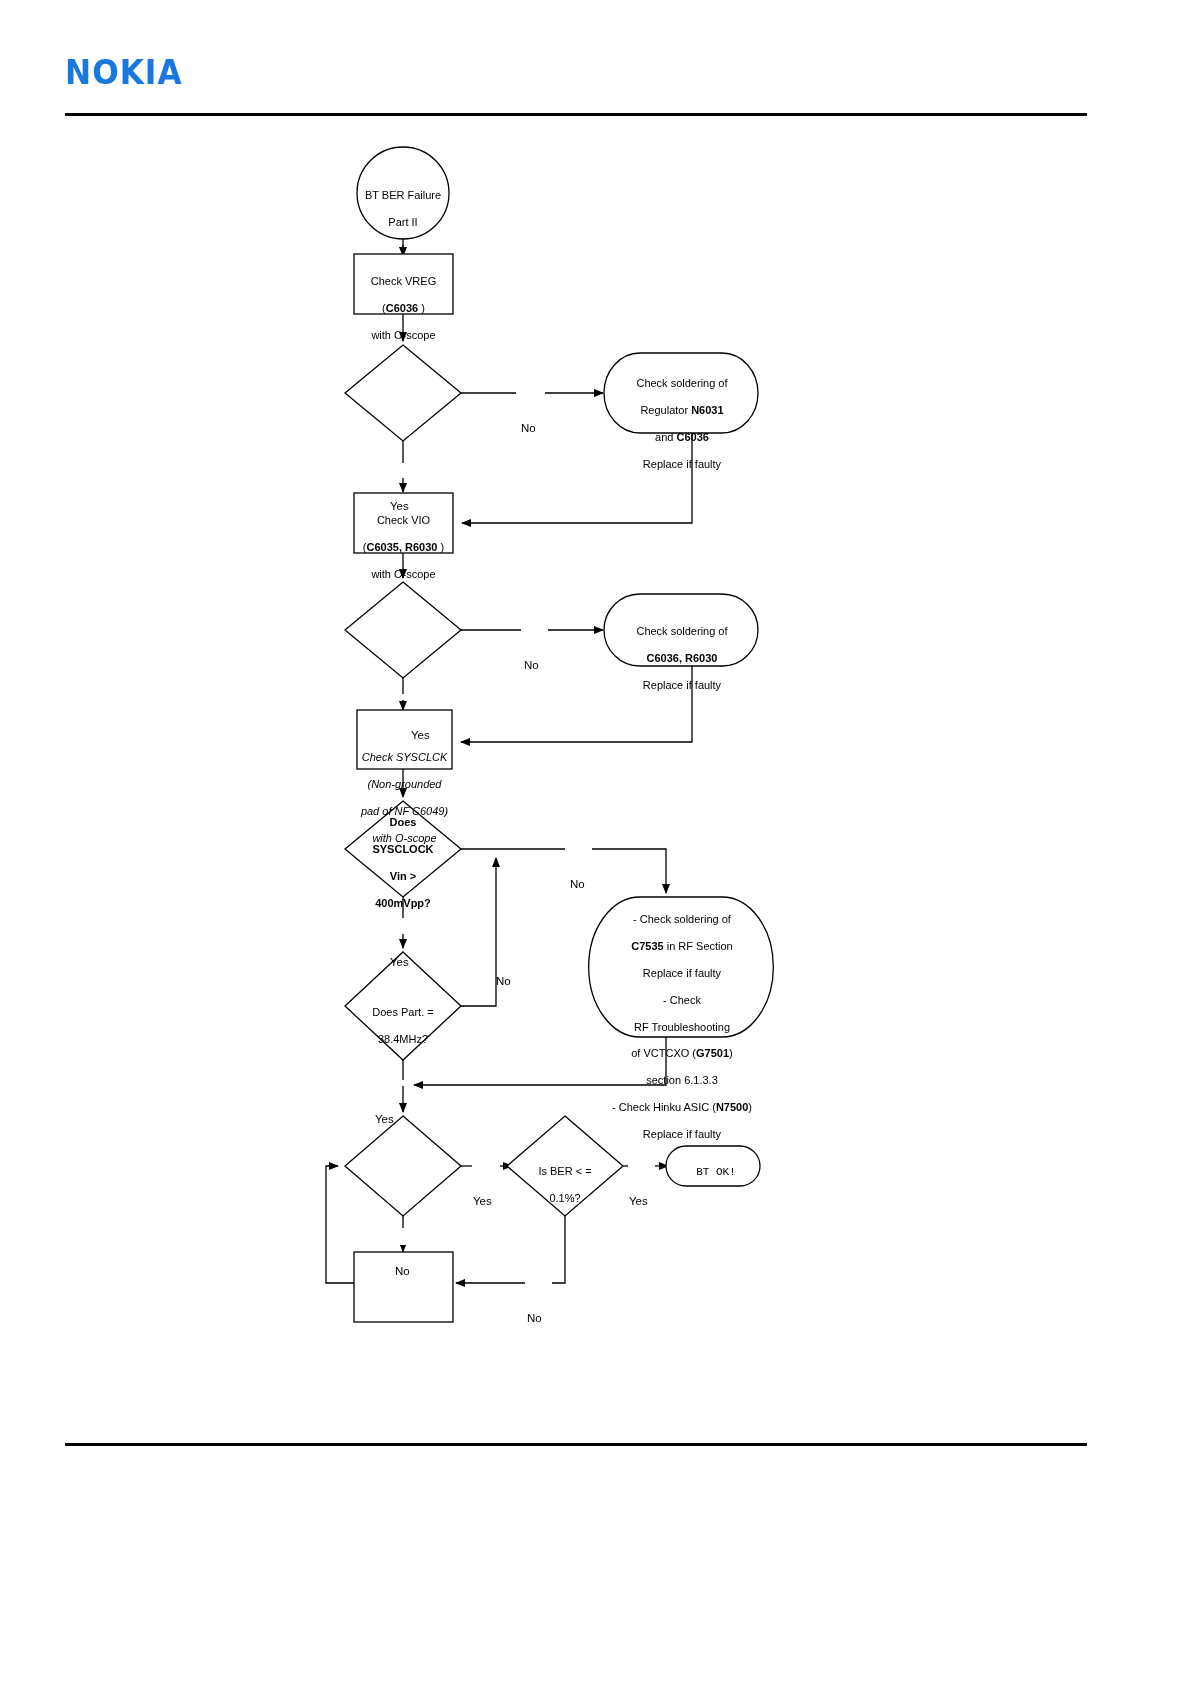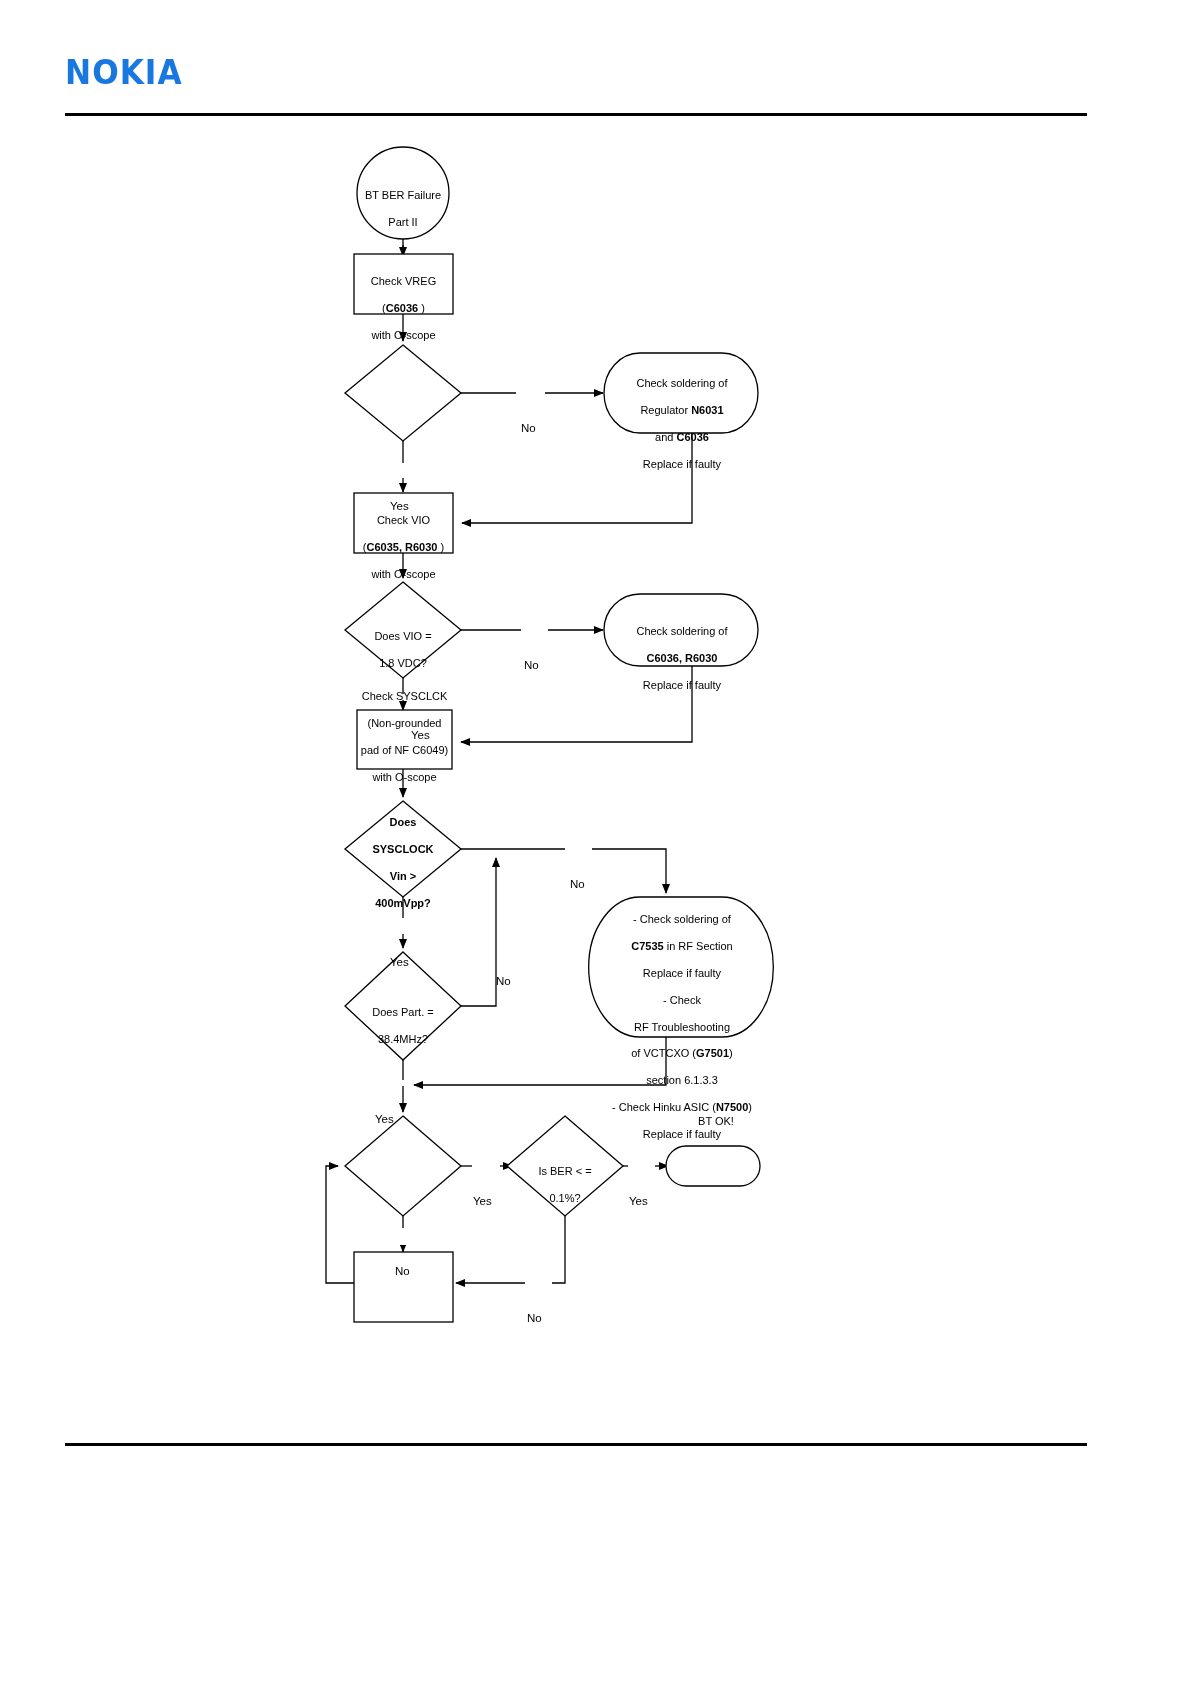--- a/index.html
+++ b/index.html
@@ -242,32 +242,28 @@
     <div><span>and </span><b>C6036</b></div>
     <div>Replace if faulty</div>
   </div>
 
   <div class="nodelabel n-sm" style="left:347px; top:501px; width:113px;">
     <div>Check VIO</div>
     <div><span>(</span><b>C6035, R6030</b><span> )</span></div>
     <div>with O-scope</div>
   </div>
 
-  <div class="nodelabel n-sm" style="left:345px; top:617px; width:116px;">
-    <div>Does VIO =</div>
-    <div>1.8 VDC?</div>
-  </div>
 
   <div class="nodelabel n-sm" style="left:612px; top:612px; width:140px;">
     <div>Check soldering of</div>
     <div><b>C6036, R6030</b></div>
     <div>Replace if faulty</div>
   </div>
 
-  <div class="nodelabel n-sm" style="left:352px; top:677px; width:105px;">
+  <div class="nodelabel n-sm" style="left:352px; top:738px; width:105px;font-style:italic;">
     <div>Check SYSCLCK</div>
     <div>(Non-grounded</div>
     <div>pad of NF C6049)</div>
     <div>with O-scope</div>
   </div>
 
   <div class="nodelabel n-sm" style="left:352px; top:803px; width:102px;font-weight:bold;">
     <div>Does</div>
     <div>SYSCLOCK</div>
     <div>Vin &gt;</div>
@@ -290,21 +286,21 @@
     <div>Does Part. =</div>
     <div>38.4MHz?</div>
   </div>
 
 
   <div class="nodelabel n-sm" style="left:509px; top:1152px; width:112px;">
     <div>Is BER &lt; =</div>
     <div>0.1%?</div>
   </div>
 
-  <div class="nodelabel n-sm" style="left:672px; top:1102px; width:88px;">
+  <div class="nodelabel n-sm" style="left:672px; top:1153px; width:88px;font-family:Liberation Mono, monospace;">
     <div>BT OK!</div>
   </div>
 
 
   <div class="edgelabel" style="left:521px; top:386px;">No</div>
   <div class="edgelabel" style="left:390px; top:464px;">Yes</div>
   <div class="edgelabel" style="left:524px; top:623px;">No</div>
   <div class="edgelabel" style="left:411px; top:693px;">Yes</div>
   <div class="edgelabel" style="left:570px; top:842px;">No</div>
   <div class="edgelabel" style="left:390px; top:920px;">Yes</div>

